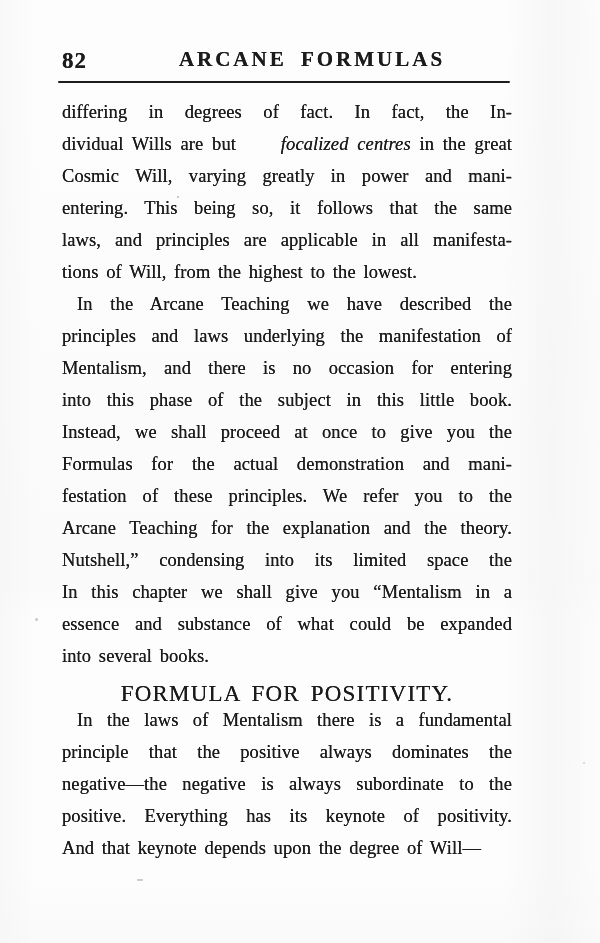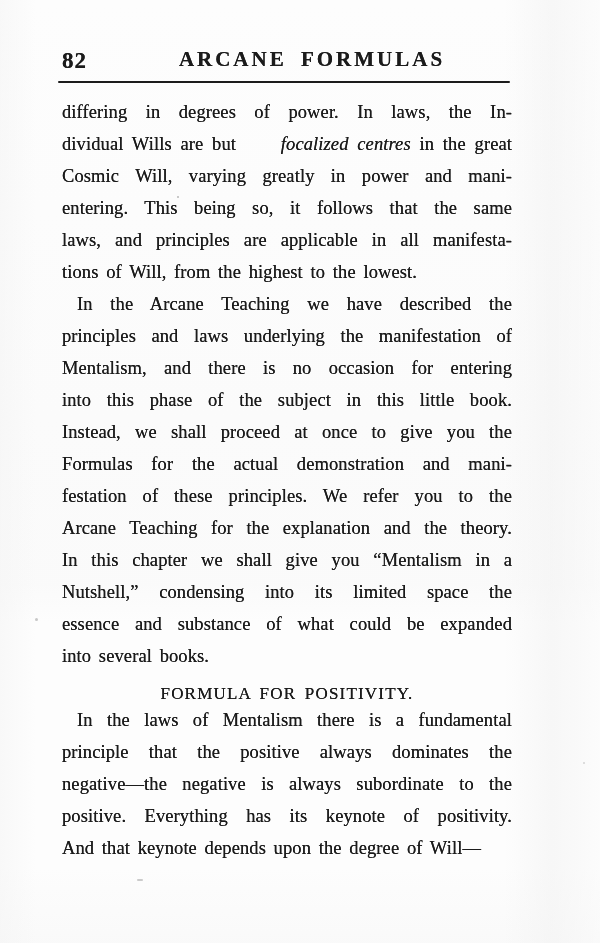--- a/index.html
+++ b/index.html
@@ -79,21 +79,21 @@
     text-align: right;
     text-align-last: left;
     word-spacing: .16em;
   }
   .line.indent { padding-left: 15px; }
   .heading {
     height: 32px;
     line-height: 32px;
     margin-top: 6px;
     margin-bottom: -6px;
-    font-size: 17px;
+    font-size: 23px;
     text-align: center;
     letter-spacing: 1.2px;
     word-spacing: .18em;
     text-shadow: 0 0 .5px rgba(0,0,0,.9);
   }
   .it { font-style: italic; margin-left: 36px; }
   
   .speck { position: absolute; background: #9a9a9a; border-radius: 50%; }
   .speck-a { left: 35px; top: 618px; width: 3px; height: 3px; opacity: .55; }
   .speck-b { left: 137px; top: 879px; width: 6px; height: 2px; border-radius: 1px; opacity: .5; }
@@ -106,36 +106,36 @@
 <div class="page">
 
   <div class="header">
     <span class="page-number">82</span>
     <span class="running-title">ARCANE FORMULAS</span>
   </div>
 
   <div class="header-rule"></div>
 
   <div class="body">
-      <div class="line just"><span>differing in degrees of power.  In laws, the In-</span></div>
+      <div class="line just"><span>differing in degrees of fact.  In fact, the In-</span></div>
       <div class="line just"><span>dividual Wills are but </span><span class="it">focalized centres</span><span> in the great</span></div>
       <div class="line just"><span>Cosmic Will, varying greatly in power and mani-</span></div>
       <div class="line just"><span>entering.  This being so, it follows that the same</span></div>
       <div class="line just"><span>laws, and principles are applicable in all manifesta-</span></div>
       <div class="line nojust"><span>tions of Will, from the highest to the lowest.</span></div>
       <div class="line just indent"><span>In the Arcane Teaching we have described the</span></div>
       <div class="line just"><span>principles and laws underlying the manifestation of</span></div>
       <div class="line just"><span>Mentalism, and there is no occasion for entering</span></div>
       <div class="line just"><span>into this phase of the subject in this little book.</span></div>
       <div class="line just"><span>Instead, we shall proceed at once to give you the</span></div>
       <div class="line just"><span>Formulas for the actual demonstration and mani-</span></div>
       <div class="line just"><span>festation of these principles.  We refer you to the</span></div>
       <div class="line just"><span>Arcane Teaching for the explanation and the theory.</span></div>
+      <div class="line just"><span>Nutshell,” condensing into its limited space the</span></div>
       <div class="line just"><span>In this chapter we shall give you “Mentalism in a</span></div>
-      <div class="line just"><span>Nutshell,” condensing into its limited space the</span></div>
       <div class="line just"><span>essence and substance of what could be expanded</span></div>
       <div class="line nojust"><span>into several books.</span></div>
       <div class="heading">FORMULA FOR POSITIVITY.</div>
       <div class="line just indent"><span>In the laws of Mentalism there is a fundamental</span></div>
       <div class="line just"><span>principle that the positive always dominates the</span></div>
       <div class="line just"><span>negative—the negative is always subordinate to the</span></div>
       <div class="line just"><span>positive.  Everything has its keynote of positivity.</span></div>
       <div class="line nojust"><span>And that keynote depends upon the degree of Will—</span></div>
     </div>
 

